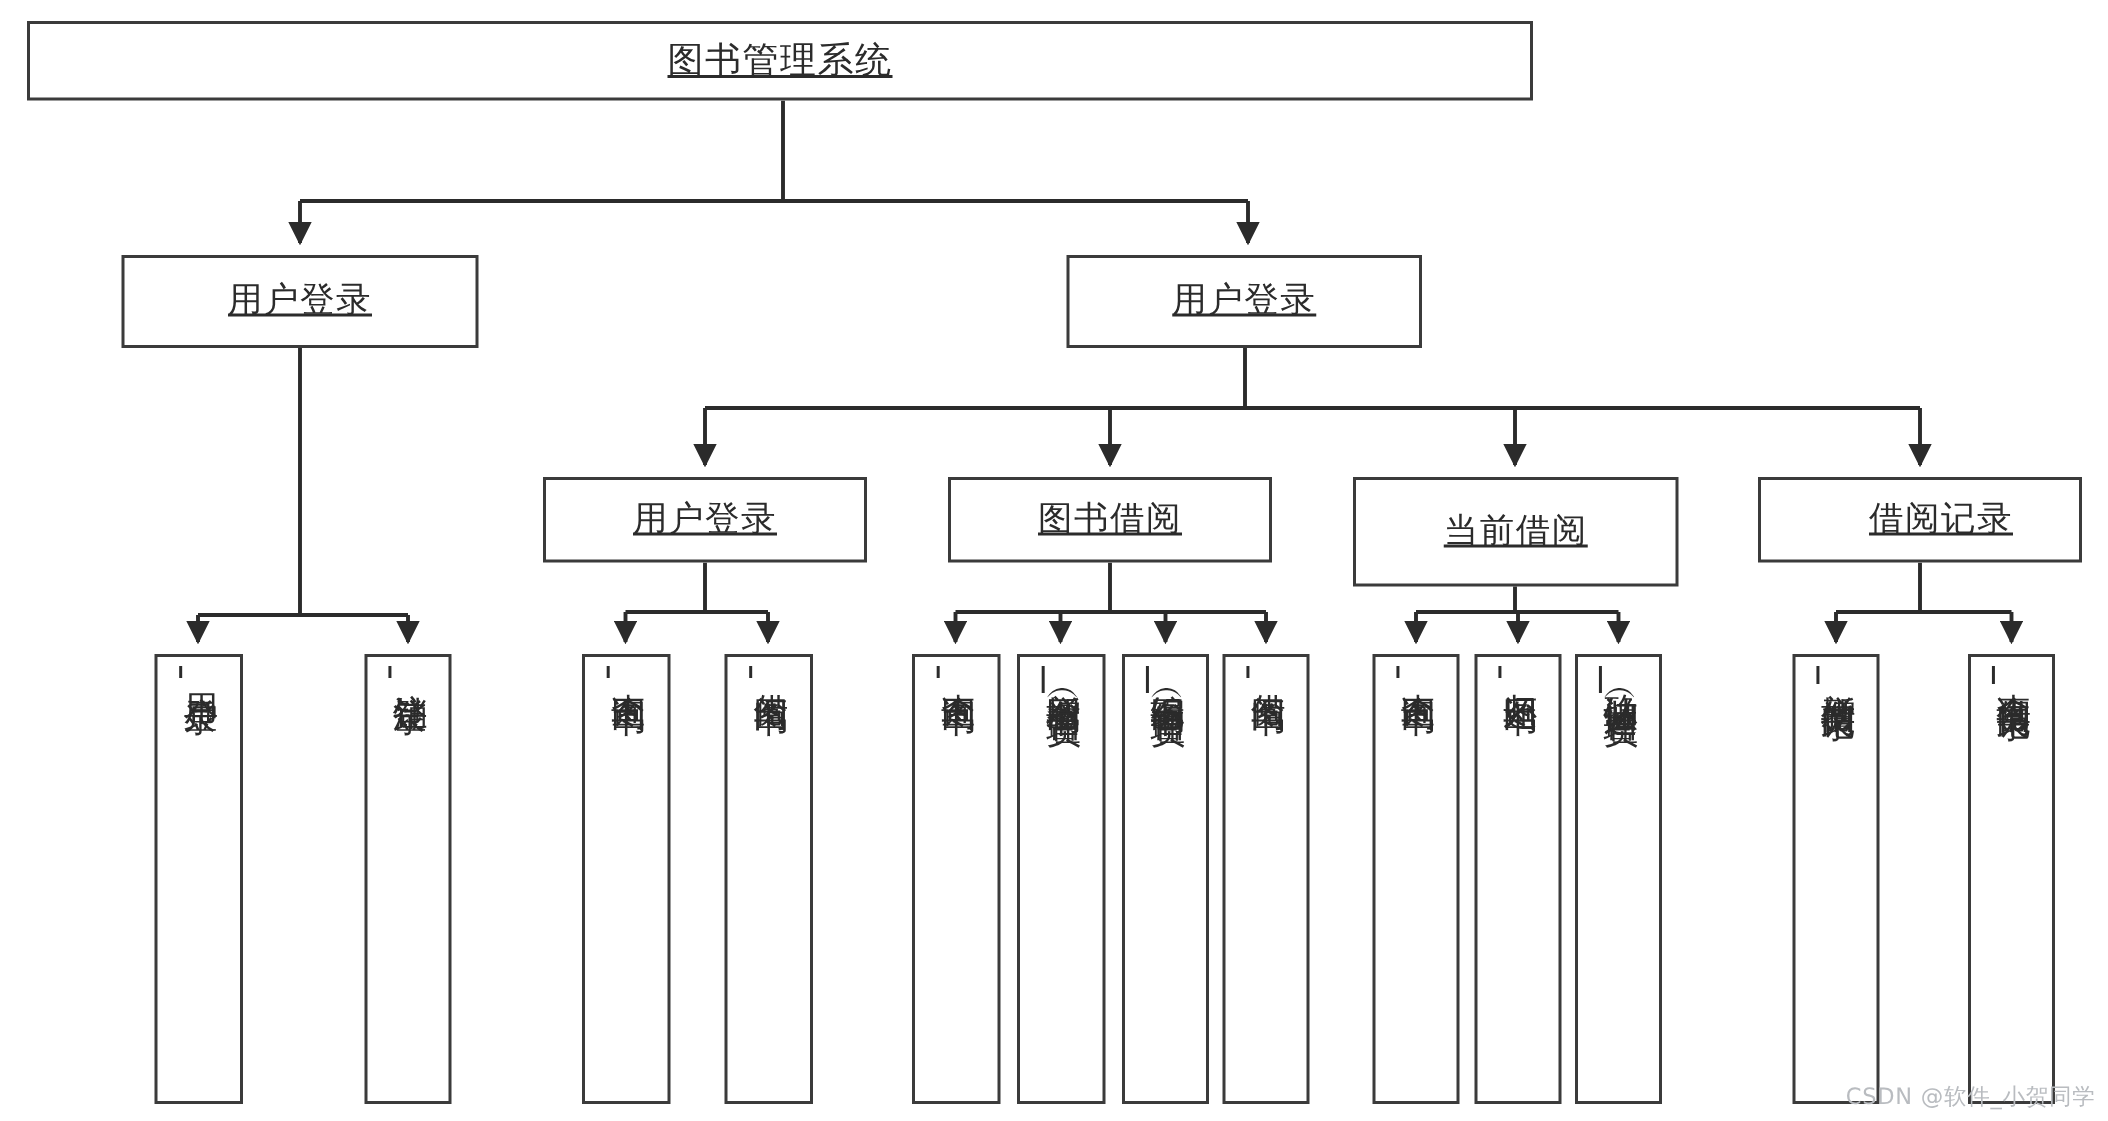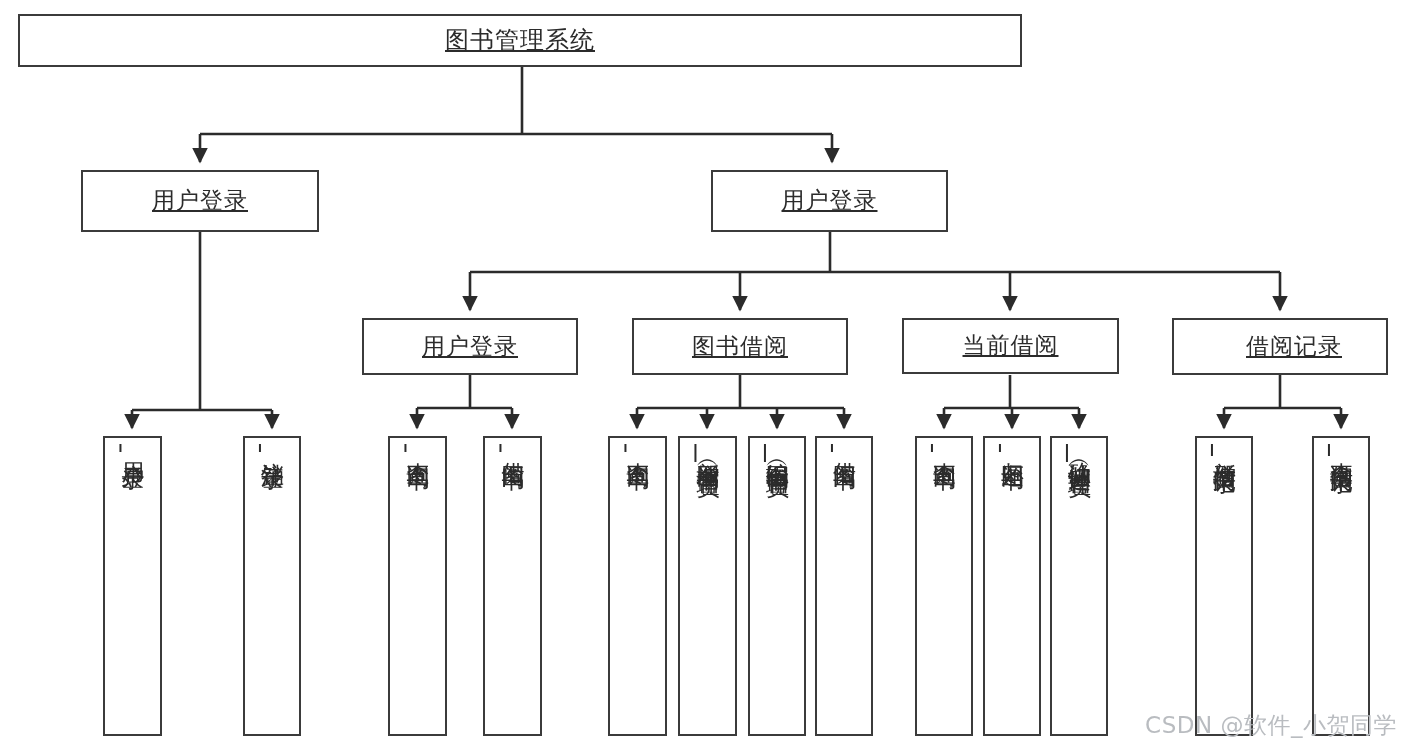--- a/index.html
+++ b/index.html
@@ -60,21 +60,21 @@
     text-orientation: upright;
     font-size: 23px;
     line-height: 1.04;
     letter-spacing: 2px;
     white-space: nowrap;
   }
   .watermark {
     position: absolute;
     right: 8px;
     bottom: 6px;
-    font-size: 23px;
+    font-size: 15px;
     color: #b9bcc0;
     letter-spacing: 0.5px;
     white-space: nowrap;
     text-align: right;
   }
 </style>
 </head>
 <body>
 
 <div id="canvas">
@@ -139,21 +139,21 @@
   <div class="node h" style="left:711px; top:170px; width:237px; height:62px;">
     <span class="label">用户登录</span>
   </div>
 
   <div class="node h" style="left:362px; top:318px; width:216px; height:57px;">
     <span class="label">用户登录</span>
   </div>
   <div class="node h" style="left:632px; top:318px; width:216px; height:57px;">
     <span class="label">图书借阅</span>
   </div>
-  <div class="node h" style="left:902px; top:318px; width:217px; height:56px;">
+  <div class="node h" style="left:902px; top:318px; width:217px; height:73px;">
     <span class="label">当前借阅</span>
   </div>
   <div class="node h" style="left:1172px; top:318px; width:216px; height:57px;padding-left:28px;">
     <span class="label">借阅记录</span>
   </div>
 
   <div class="node v" style="left:103px; top:436px; width:59px; height:300px;">
     <span class="label">用户登录</span>
   </div>
   <div class="node v" style="left:243px; top:436px; width:58px; height:300px;">

